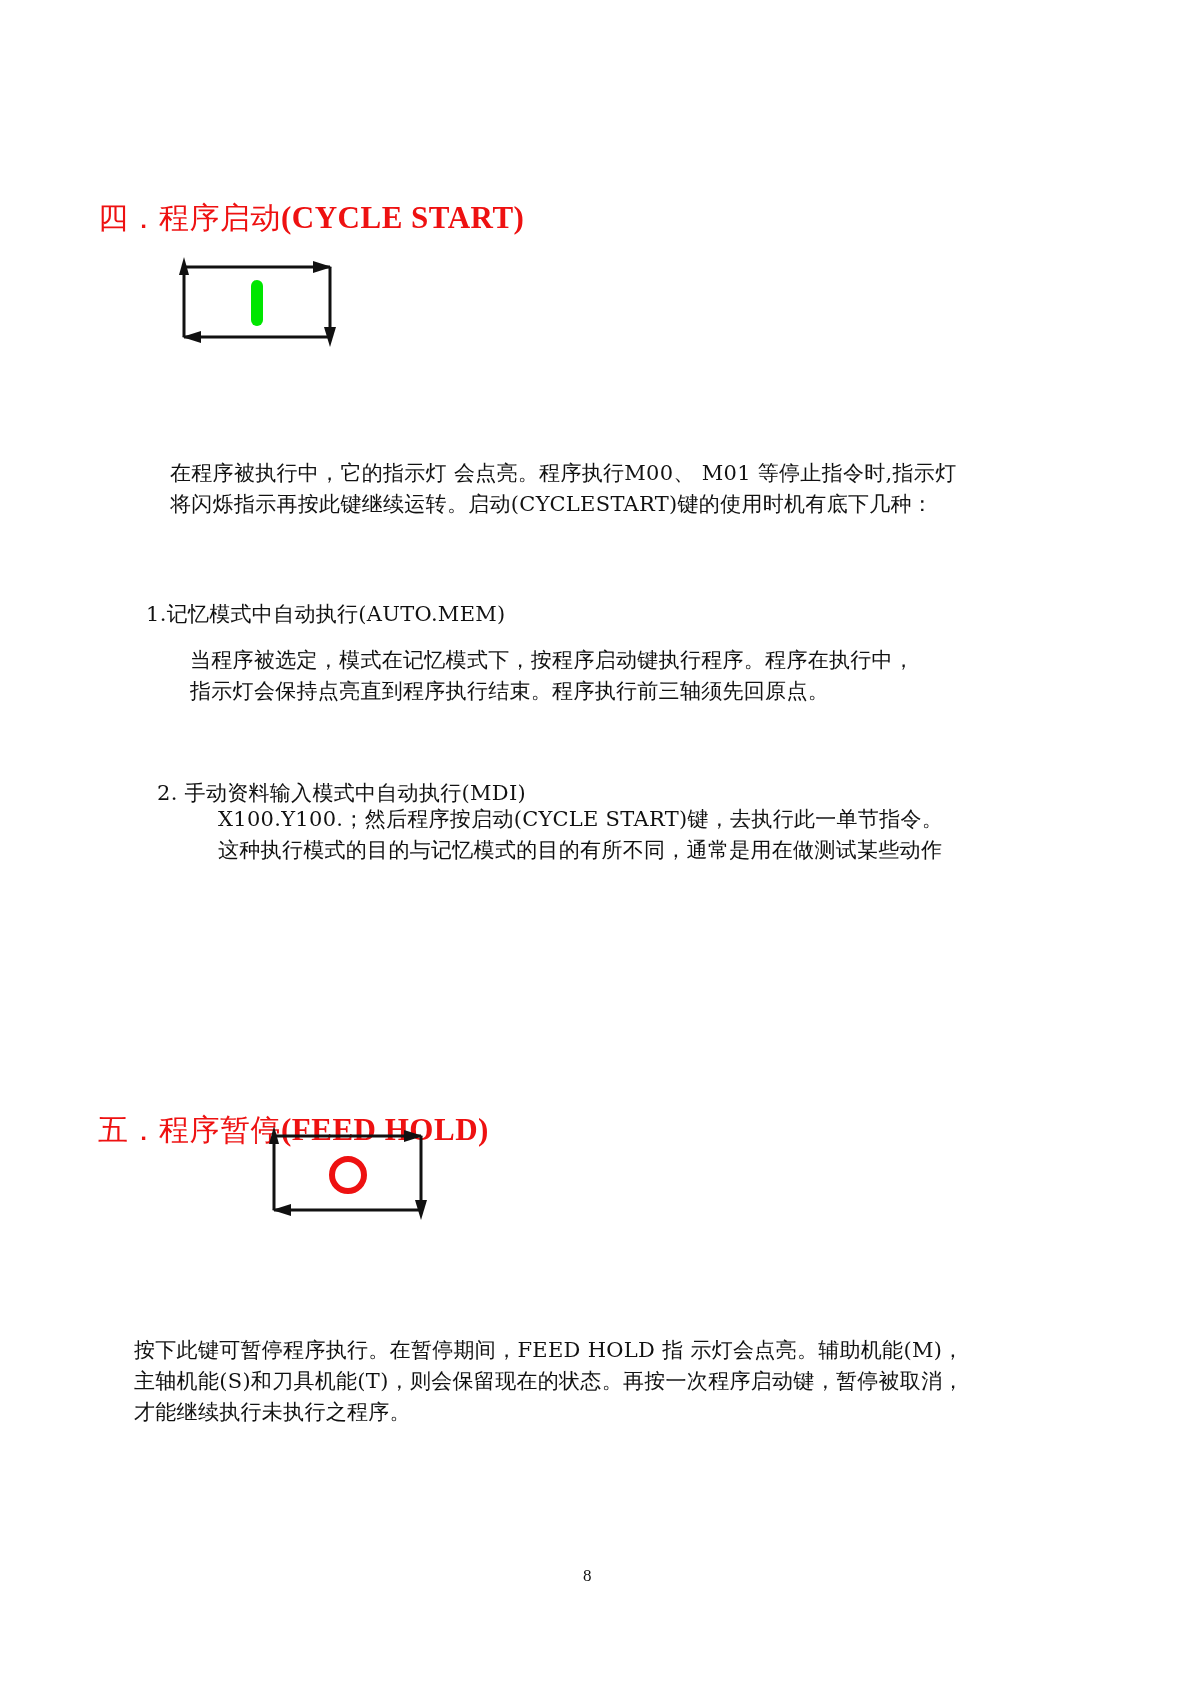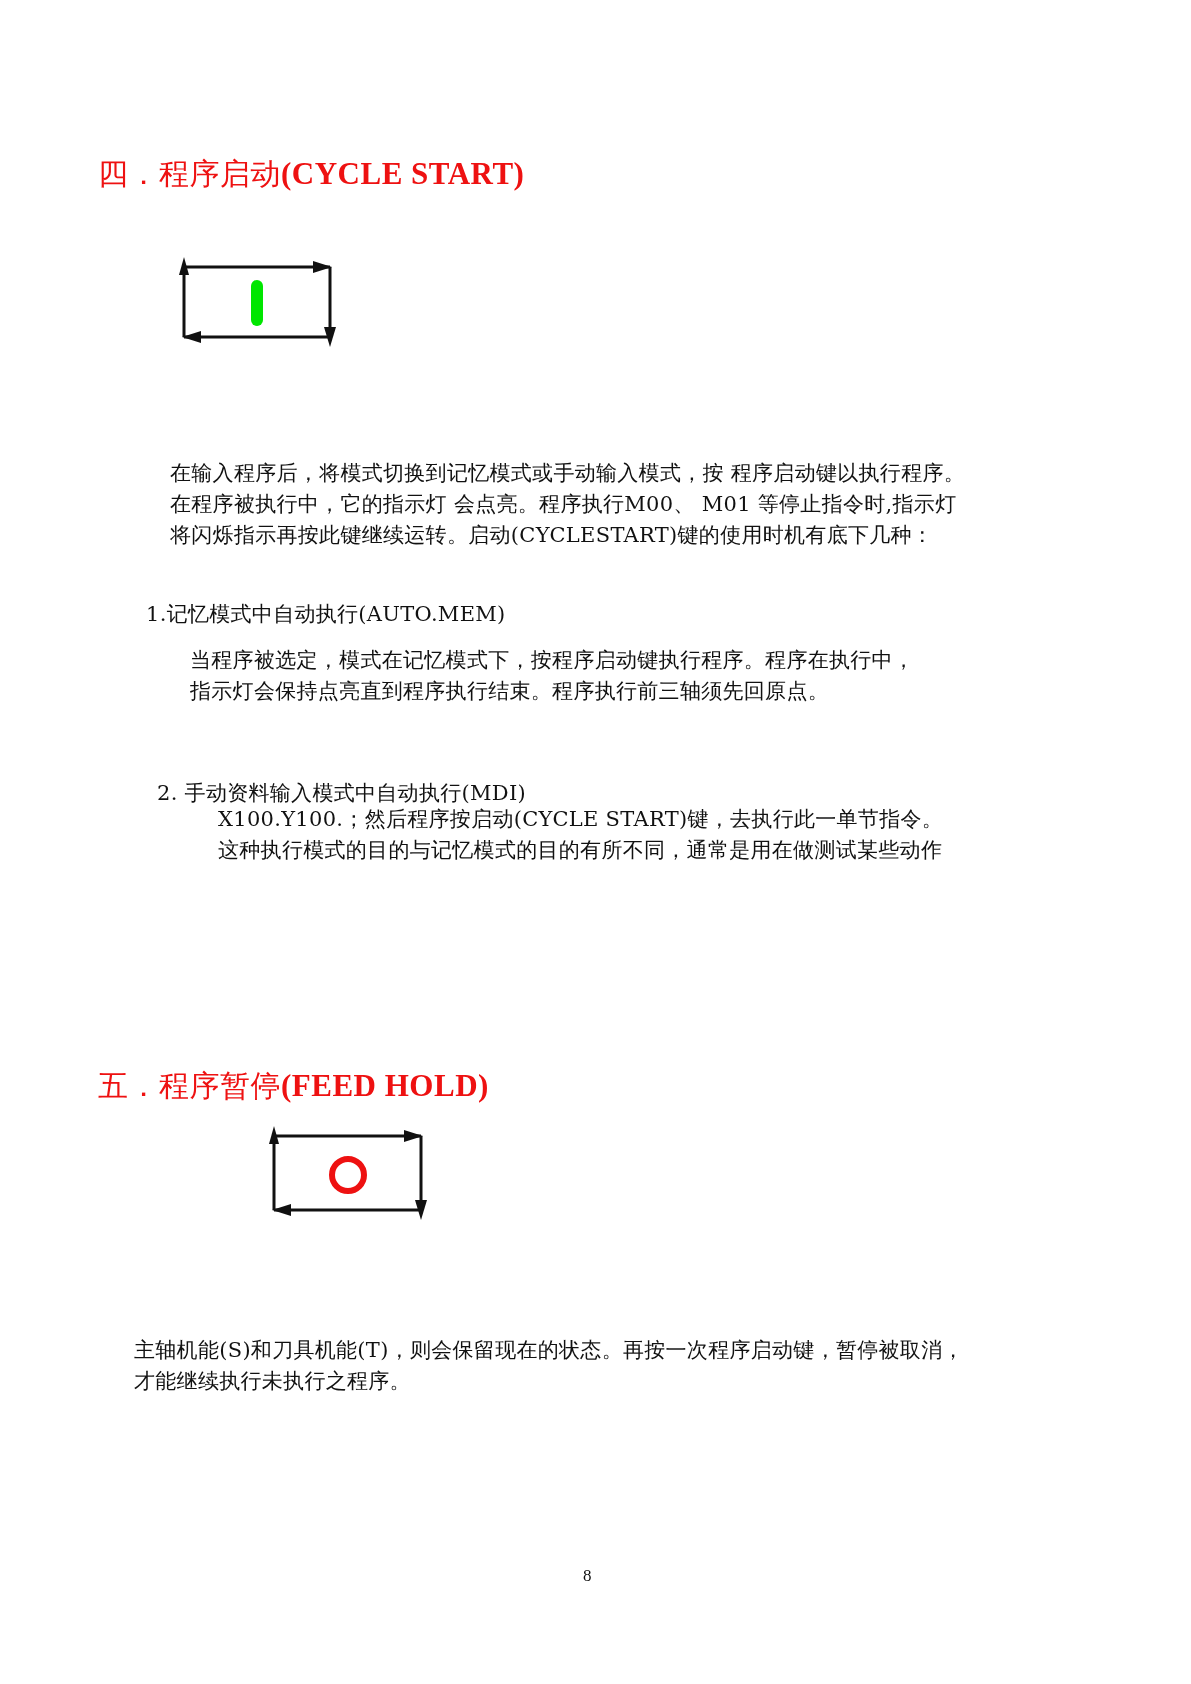--- a/index.html
+++ b/index.html
@@ -1,19 +1,19 @@
 <!DOCTYPE html>
 <html><head>
 <meta charset="utf-8">
 <style>
   html, body { margin: 0; padding: 0; background: #ffffff; }
   body { width: 1191px; height: 1684px; position: relative; overflow: hidden;
          font-family: "DejaVu Serif", "Liberation Serif", serif; color: #111; }
   .abs { position: absolute; white-space: nowrap; }
-  .heading { color: #ee1111; font-size: 30px; line-height: 34px; letter-spacing: 0.5px; }
+  .heading { color: #ee1111; font-size: 30px; line-height: 34px; letter-spacing: 0.5px; margin-top: 44px; }
   .heading .en { font-family: "Liberation Serif", serif; font-weight: bold; font-size: 31px; }
   .body { font-size: 21px; line-height: 31px; letter-spacing: 0.3px; }
   .body .line { display: block; height: 31px; }
   .icon-box { position: absolute; }
   .page-num { font-family: "Liberation Serif", serif; font-size: 17px; }
 </style>
 </head>
 <body>
 
 <div class="abs heading" style="left:98px; top:157px;">
@@ -30,21 +30,20 @@
   <g fill="#111">
     <polygon points="14,2 9,20 19,20"></polygon>
     <polygon points="162,12 143,6 143,18"></polygon>
     <polygon points="160,92 154,72 166,72"></polygon>
     <polygon points="12,82 31,76 31,88"></polygon>
   </g>
   <rect x="81" y="25" width="12" height="46" rx="6" ry="6" fill="#00e600"></rect>
 </svg>
 
 <div class="abs body" style="left:170px; top:458px;">
-  <span class="line">在输入程序后，将模式切换到记忆模式或手动输入模式，按 程序启动键以执行程序。</span>
   <span class="line">在程序被执行中，它的指示灯 会点亮。程序执行M00、 M01 等停止指令时,指示灯</span>
   <span class="line">将闪烁指示再按此键继续运转。启动(CYCLESTART)键的使用时机有底下几种：</span>
 </div>
 
 <div class="abs body" style="left:146px; top:599px;">1.记忆模式中自动执行(AUTO.MEM)</div>
 <div class="abs body" style="left:190px; top:645px;">
   <span class="line">当程序被选定，模式在记忆模式下，按程序启动键执行程序。程序在执行中，</span>
   <span class="line">指示灯会保持点亮直到程序执行结束。程序执行前三轴须先回原点。</span>
 </div>
 
@@ -68,17 +67,18 @@
   <g fill="#111">
     <polygon points="14,0 9,18 19,18"></polygon>
     <polygon points="163,10 144,4 144,16"></polygon>
     <polygon points="161,94 155,74 167,74"></polygon>
     <polygon points="12,84 31,78 31,90"></polygon>
   </g>
   <circle cx="88" cy="49" r="16" fill="none" stroke="#ee1111" stroke-width="6"></circle>
 </svg>
 
 <div class="abs body" style="left:134px; top:1335px;">
+  <span class="line">按下此键可暂停程序执行。在暂停期间，FEED HOLD 指 示灯会点亮。辅助机能(M)，</span>
   <span class="line">主轴机能(S)和刀具机能(T)，则会保留现在的状态。再按一次程序启动键，暂停被取消，</span>
   <span class="line">才能继续执行未执行之程序。</span>
 </div>
 
 <div class="abs page-num" style="left:583px; top:1566px;">8</div>
 
 </body></html>

